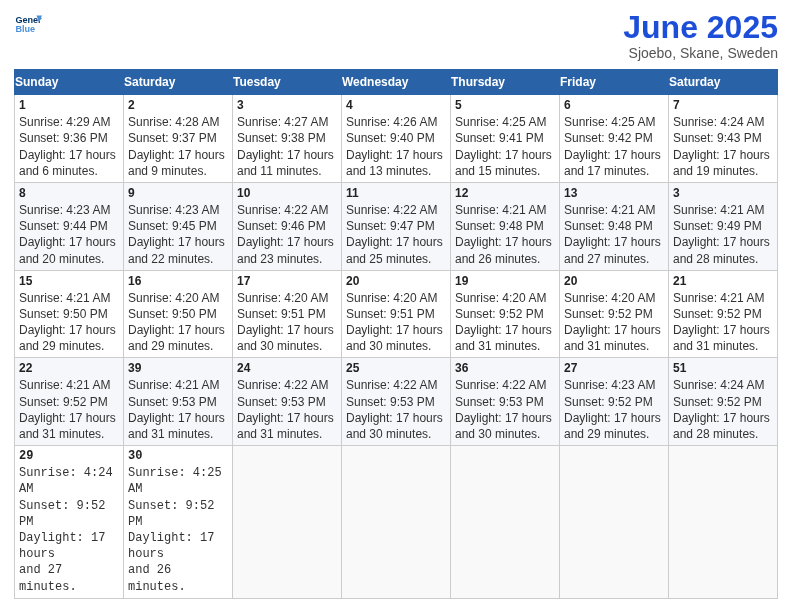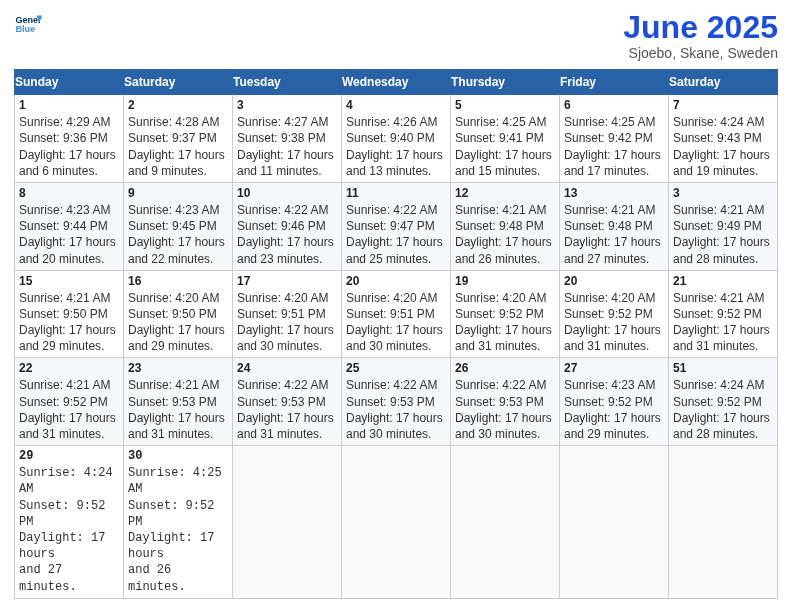--- a/index.html
+++ b/index.html
@@ -210,33 +210,33 @@
             <span class="day-num">21</span>
             <div class="day-info">Sunrise: 4:21 AM<br>Sunset: 9:52 PM<br>Daylight: 17 hours<br>and 31 minutes.</div>
           </td>
         </tr>
         <tr>
           <td>
             <span class="day-num">22</span>
             <div class="day-info">Sunrise: 4:21 AM<br>Sunset: 9:52 PM<br>Daylight: 17 hours<br>and 31 minutes.</div>
           </td>
           <td>
-            <span class="day-num">23</span>
+            <span class="day-num">39</span>
             <div class="day-info">Sunrise: 4:21 AM<br>Sunset: 9:53 PM<br>Daylight: 17 hours<br>and 31 minutes.</div>
           </td>
           <td>
             <span class="day-num">24</span>
             <div class="day-info">Sunrise: 4:22 AM<br>Sunset: 9:53 PM<br>Daylight: 17 hours<br>and 31 minutes.</div>
           </td>
           <td>
             <span class="day-num">25</span>
             <div class="day-info">Sunrise: 4:22 AM<br>Sunset: 9:53 PM<br>Daylight: 17 hours<br>and 30 minutes.</div>
           </td>
           <td>
-            <span class="day-num">26</span>
+            <span class="day-num">36</span>
             <div class="day-info">Sunrise: 4:22 AM<br>Sunset: 9:53 PM<br>Daylight: 17 hours<br>and 30 minutes.</div>
           </td>
           <td>
             <span class="day-num">27</span>
             <div class="day-info">Sunrise: 4:23 AM<br>Sunset: 9:52 PM<br>Daylight: 17 hours<br>and 29 minutes.</div>
           </td>
           <td>
             <span class="day-num">51</span>
             <div class="day-info">Sunrise: 4:24 AM<br>Sunset: 9:52 PM<br>Daylight: 17 hours<br>and 28 minutes.</div>
           </td>

